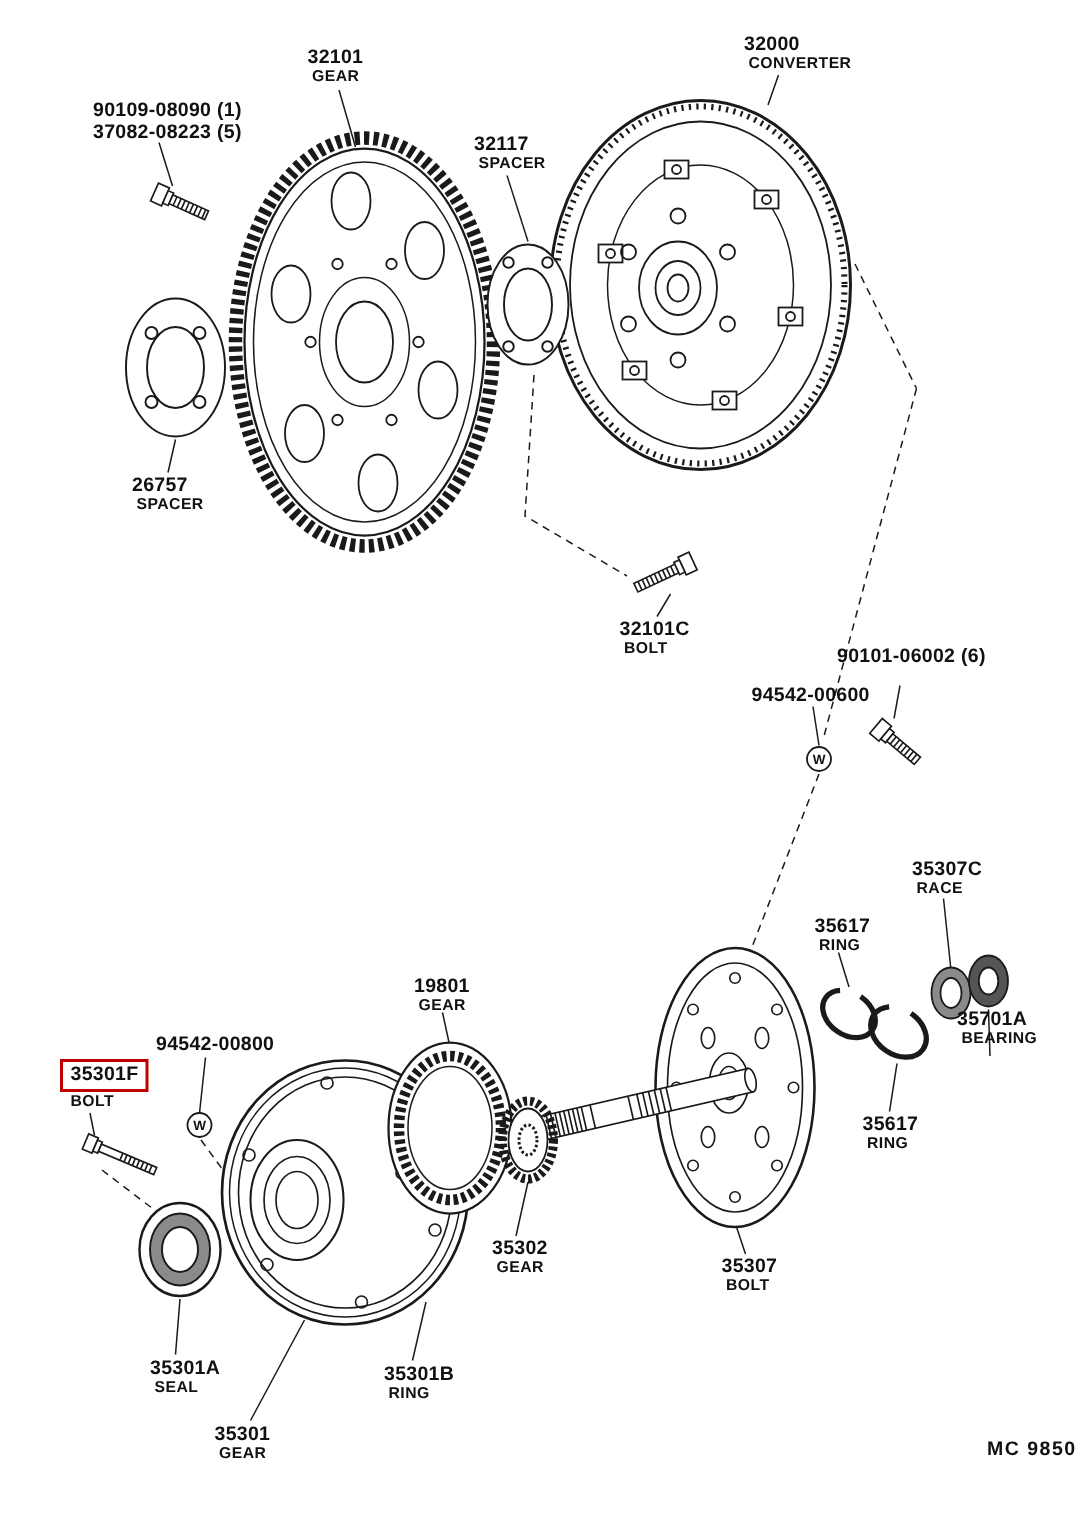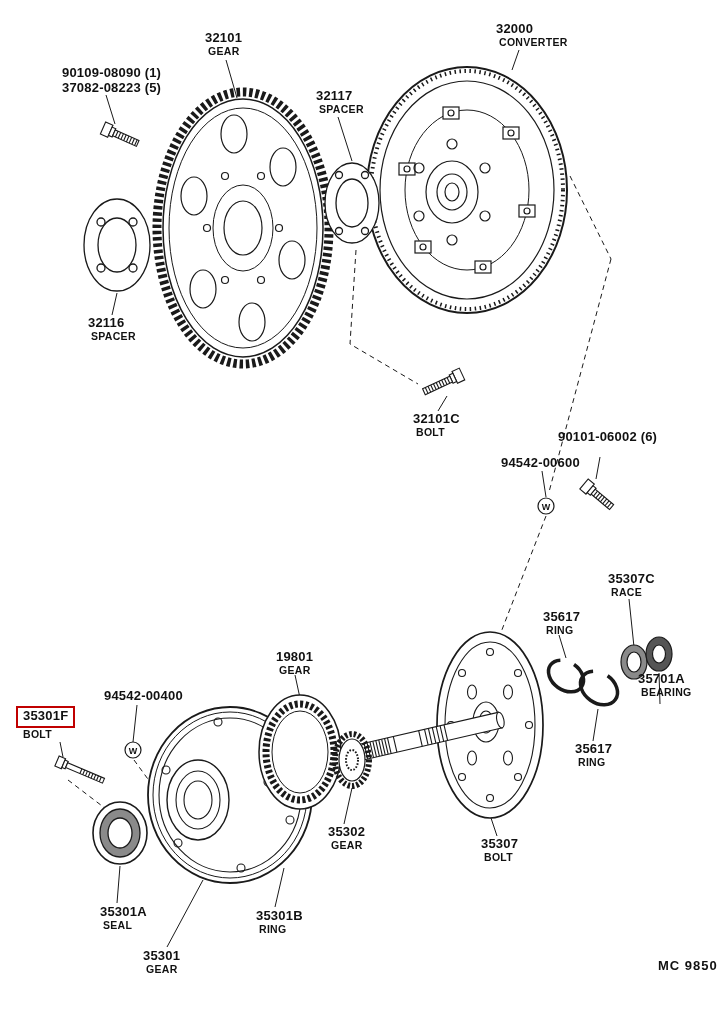--- a/index.html
+++ b/index.html
@@ -255,21 +255,21 @@
     <span class="pn">32117</span>
     <span class="nm">SPACER</span>
   </div>
 
   <div class="label" style="left:496px;top:22px">
     <span class="pn">32000</span>
     <span class="nm">CONVERTER</span>
   </div>
 
   <div class="label" style="left:88px;top:316px">
-    <span class="pn">32116</span>
+    <span class="pn">26757</span>
     <span class="nm">SPACER</span>
   </div>
 
   <div class="label" style="left:413px;top:412px">
     <span class="pn">32101C</span>
     <span class="nm">BOLT</span>
   </div>
 
   <div class="label" style="left:558px;top:430px">
     <span class="pn">90101-06002 (6)</span>
@@ -298,24 +298,24 @@
     <span class="pn">35617</span>
     <span class="nm">RING</span>
   </div>
 
   <div class="label" style="left:276px;top:650px">
     <span class="pn">19801</span>
     <span class="nm">GEAR</span>
   </div>
 
   <div class="label" style="left:104px;top:689px">
-    <span class="pn">94542-00400</span>
-  </div>
-
-  <div class="label boxed" style="left:16px;top:706px">
+    <span class="pn">94542-00800</span>
+  </div>
+
+  <div class="label boxed" style="left:40px;top:706px">
     <span class="pn">35301F</span>
     <span class="nm">BOLT</span>
   </div>
 
   <div class="label" style="left:328px;top:825px">
     <span class="pn">35302</span>
     <span class="nm">GEAR</span>
   </div>
 
   <div class="label" style="left:481px;top:837px">

